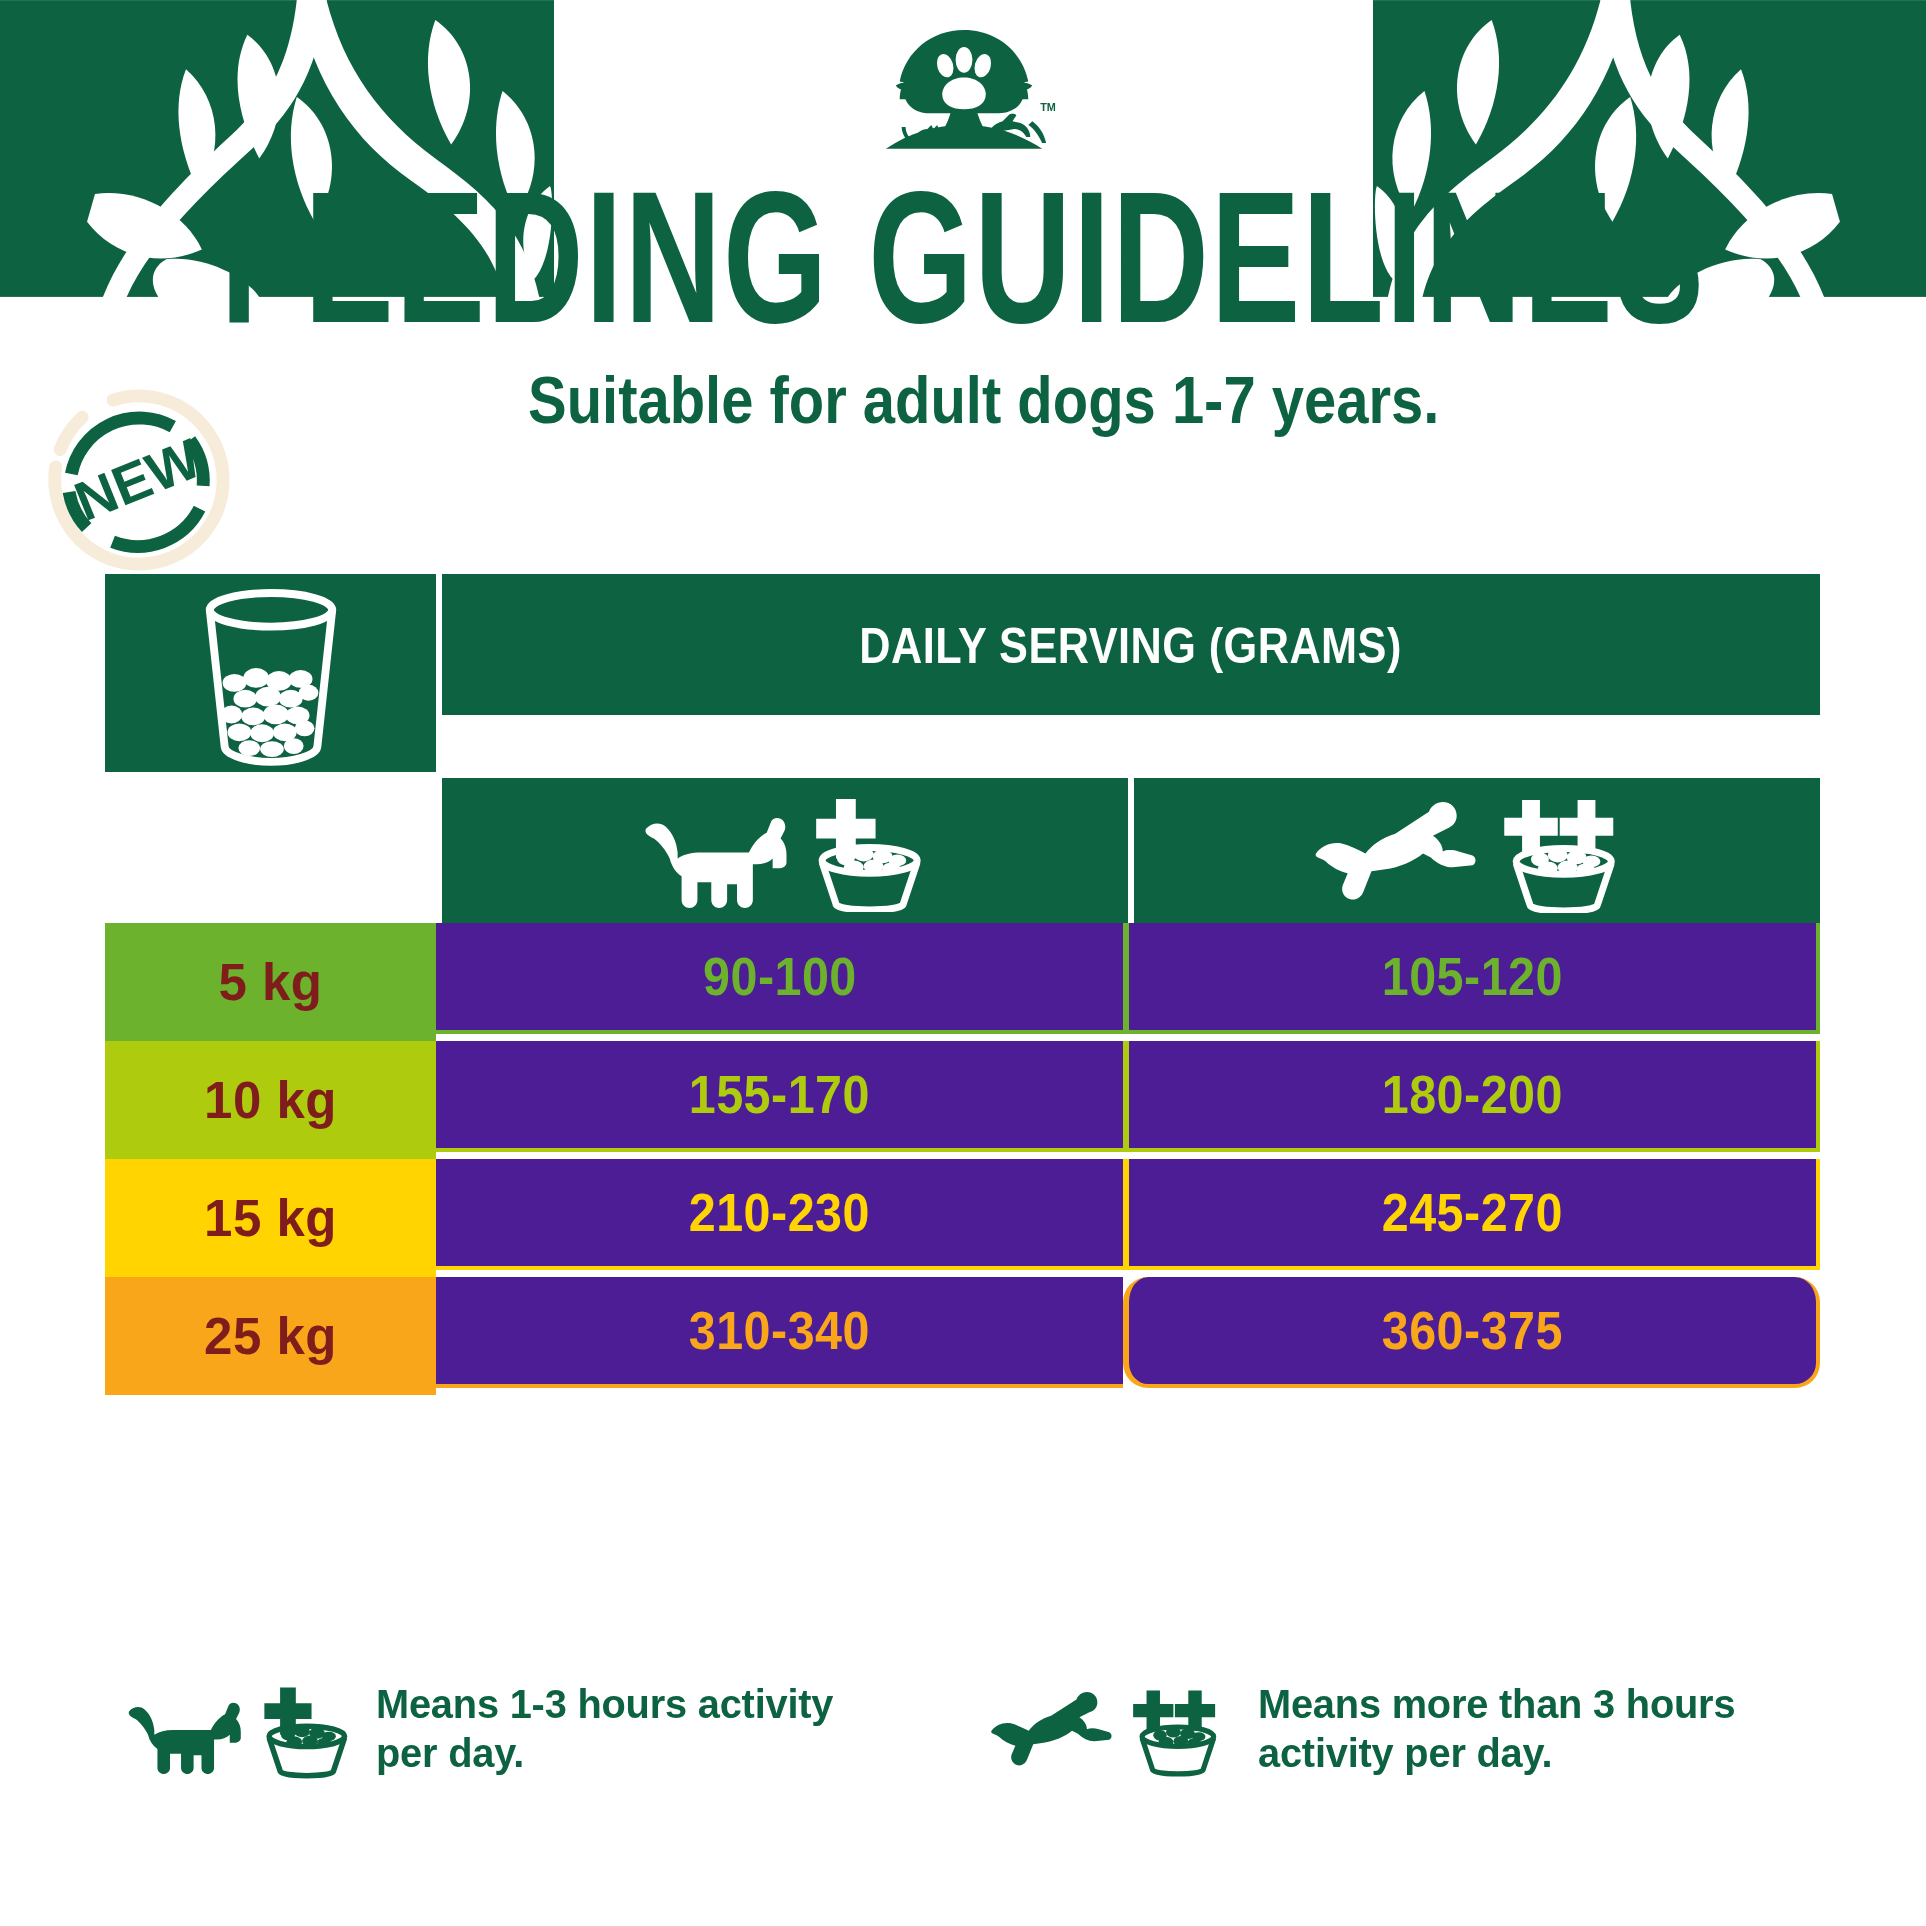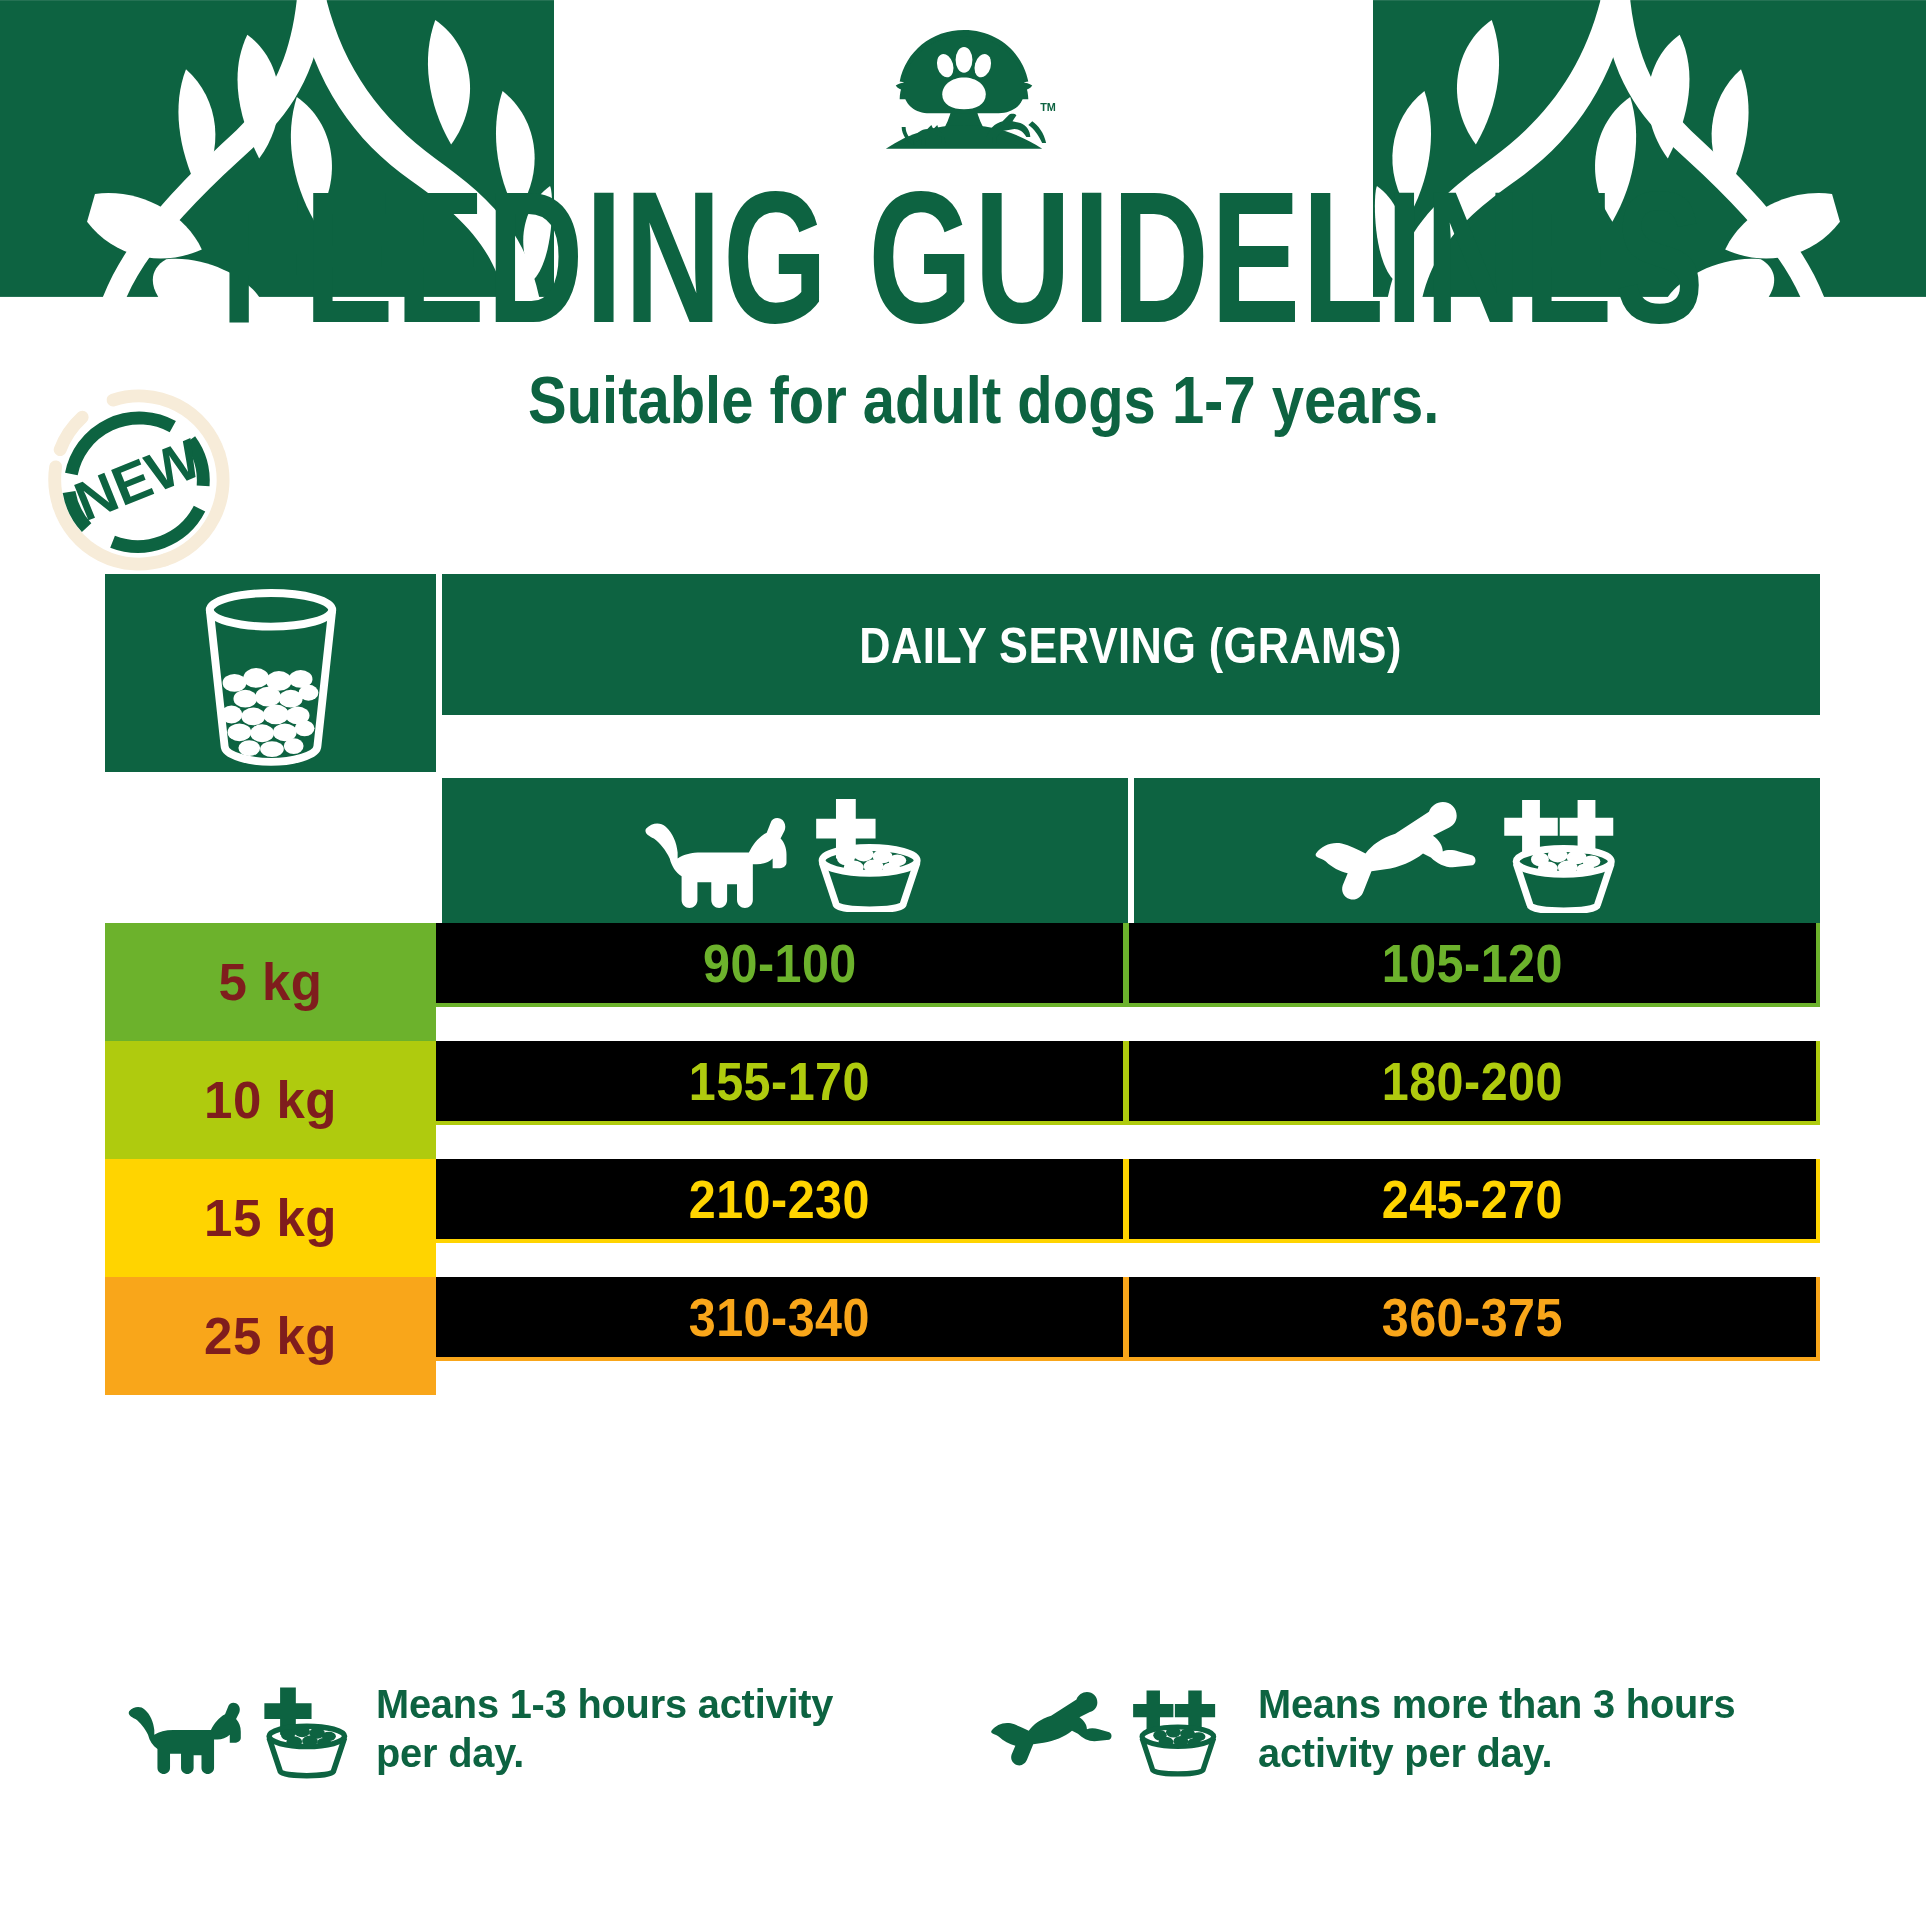--- a/index.html
+++ b/index.html
@@ -113,23 +113,23 @@
     display: flex; align-items: center; justify-content: center;
   }
   .wcell-text {
     color: #7f1d1d;
     font-size: 51px;
     font-weight: bold;
     letter-spacing: 0.5px;
   }
   .vcell {
     flex: 1;
-    height: 84px;
+    height: 111px;
     display: flex; align-items: center; justify-content: center;
-    background: #000000;
+    background: #4c1d95;
     border-style: solid;
     border-width: 0 0 4px 0;
   }
   .vcell-text {
     font-size: 51px;
     font-weight: bold;
     letter-spacing: 0.5px;
     transform: scaleX(0.95) scaleY(1.06);
   }
 
@@ -404,21 +404,21 @@
     </div>
   </div>
 
   <div class="row">
     <div class="wcell" style="background: rgb(249, 166, 26);">
       <span class="wcell-text">25 kg</span>
     </div>
     <div class="vcell" style="border-bottom-color: rgb(249, 166, 26);">
       <span class="vcell-text" style="color: rgb(249, 166, 26);">310-340</span>
     </div>
-    <div class="vcell" style="border-bottom-color: rgb(249, 166, 26); border-left-width: 6px; border-left-color: rgb(249, 166, 26); border-right-width: 4px; border-right-color: rgb(249, 166, 26);">
+    <div class="vcell" style="border-bottom-color: rgb(249, 166, 26); border-left-width: 6px; border-left-color: rgb(249, 166, 26); border-right-width: 4px; border-right-color: rgb(249, 166, 26); border-radius: 25px;">
       <span class="vcell-text" style="color: rgb(249, 166, 26);">360-375</span>
     </div>
   </div>
 
 </div>
 
 <div class="legend legend-1">
   <svg width="228" height="111" viewBox="0 0 290 124" aria-hidden="true">
     <g fill="#0d6341">
       <path d="M4 40 C10 34 18 33 24 38 C31 44 35 54 36 64 L36 70 C42 66 50 64 60 64 L108 64 C112 56 118 48 126 44 L130 34 C131 30 136 28 140 30 C144 32 146 37 144 42 L140 50 C144 54 146 60 146 66 L146 74 C146 78 142 80 138 80 L132 80 L132 70 C128 74 122 76 116 76 L112 76 L112 112 C112 117 108 120 104 120 C100 120 96 117 96 112 L96 96 L86 96 L86 112 C86 117 82 120 78 120 C74 120 70 117 70 112 L70 94 L56 94 L56 112 C56 117 52 120 48 120 C44 120 40 117 40 112 L40 88 C34 84 30 78 28 70 C24 62 18 54 12 50 C6 47 2 44 4 40 Z"></path>

